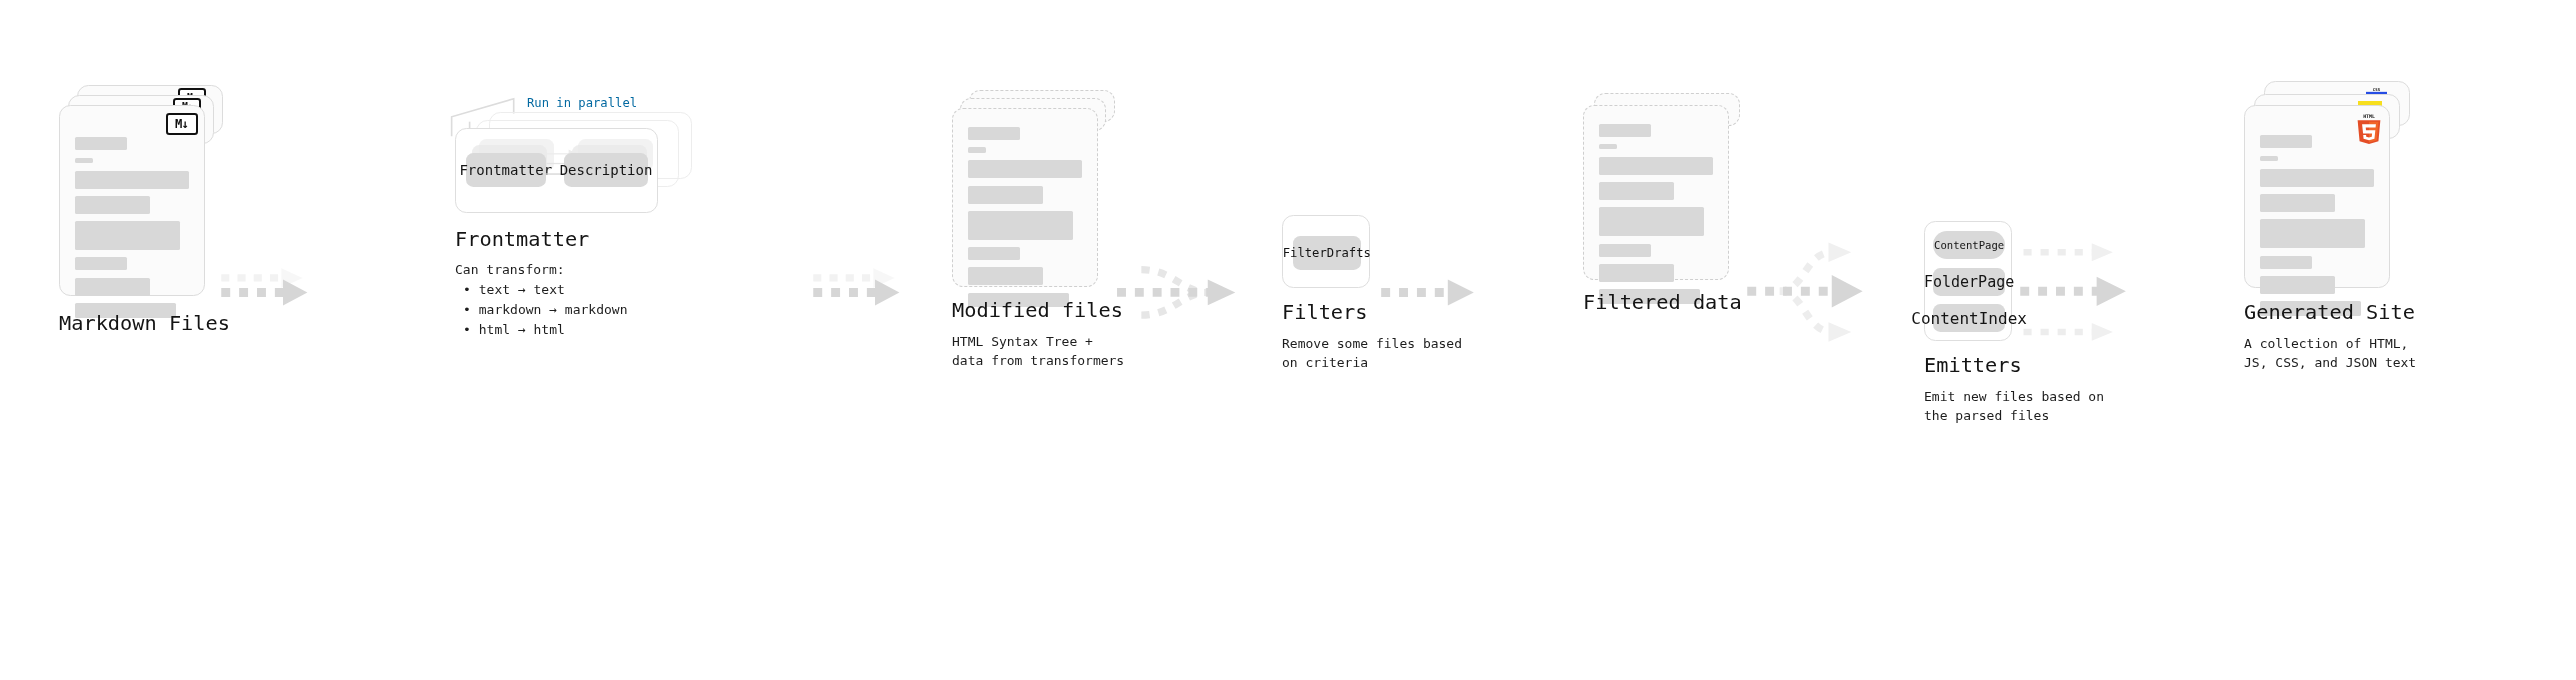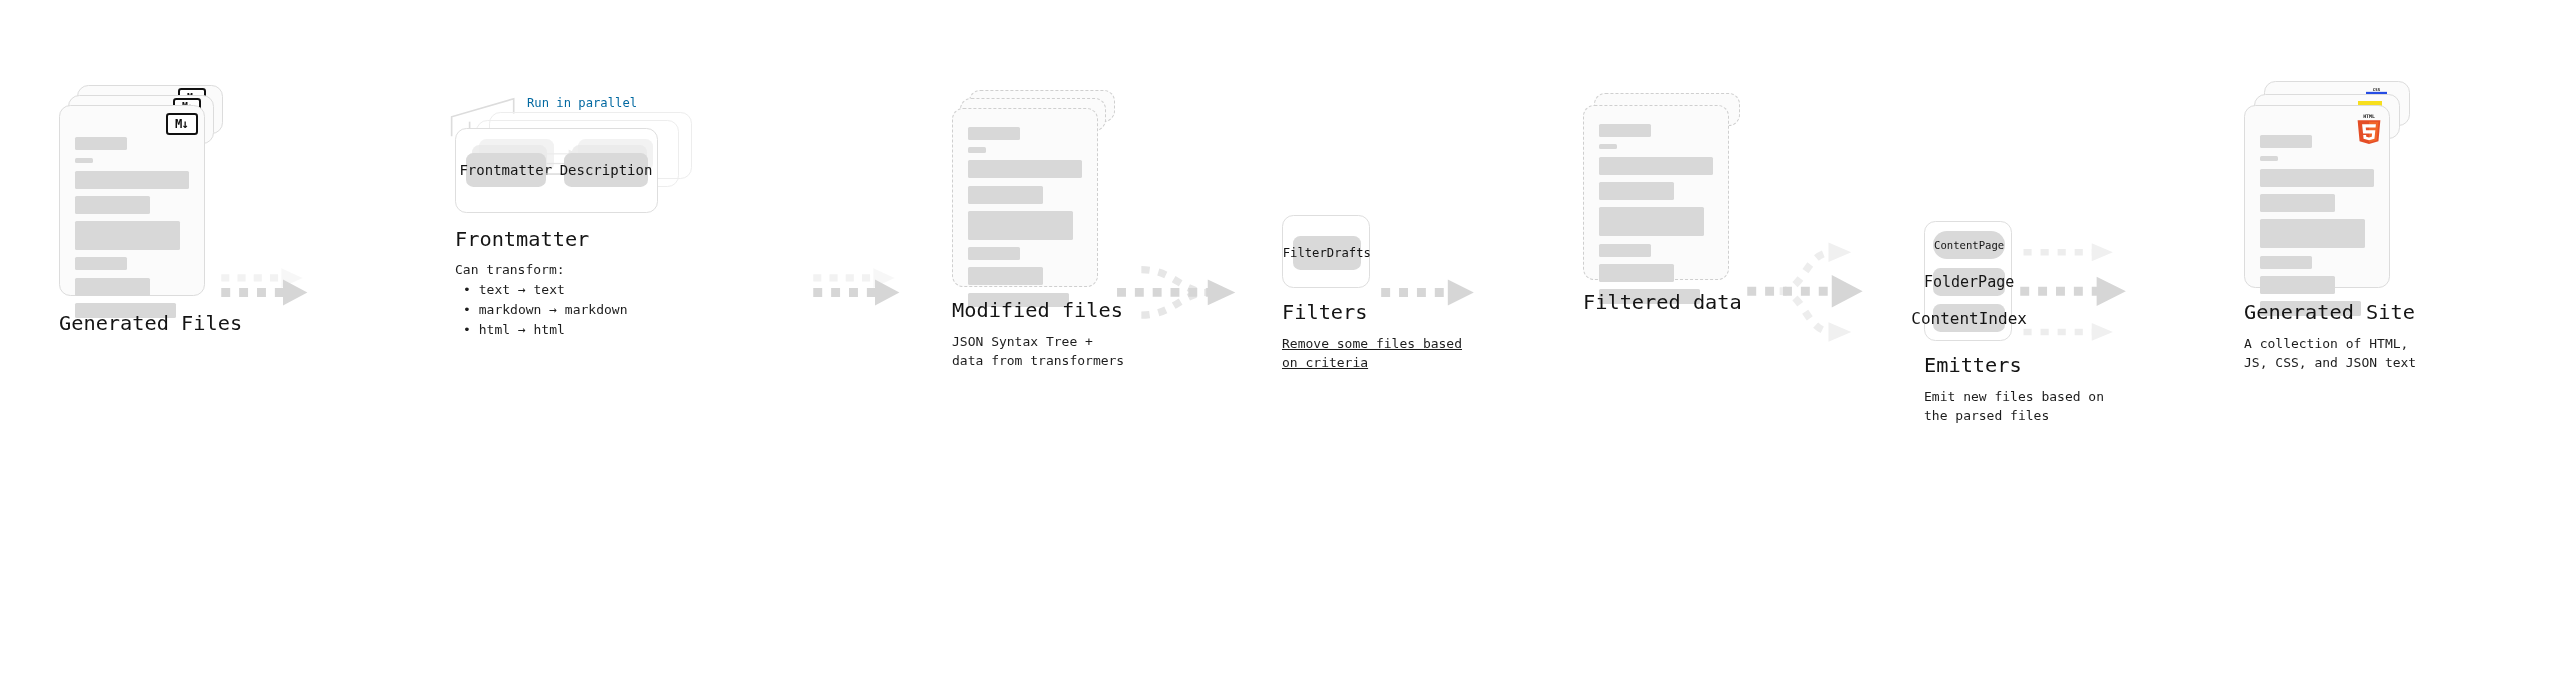--- a/index.html
+++ b/index.html
@@ -119,21 +119,21 @@
       <div class="sk" style="width:18px;height:5.7px;"></div>
       <div class="sk" style="width:100%;height:18px;"></div>
       <div class="sk" style="width:66%;height:18px;"></div>
       <div class="sk" style="width:92%;height:29px;"></div>
       <div class="sk" style="width:46%;height:13px;"></div>
       <div class="sk" style="width:66%;height:18px;"></div>
       <div class="sk" style="width:88%;height:14.6px;"></div>
     </div>
   </div>
 
-  <div class="title" style="position:absolute;left:0px;top:226px;">Generated Files</div>
+  <div class="title" style="position:absolute;left:0px;top:226px;">Markdown Files</div>
 </div>
 
 <div class="stage" style="left:221px;top:260px;">
   <svg width="98" height="65" viewBox="0 0 120 80">
     <g opacity="0.45">
       <line x1="0" y1="22" x2="78" y2="22" stroke="#e3e3e3" stroke-width="9" stroke-dasharray="10 10" stroke-linecap="butt"></line>
       <polygon points="74,10 100,22 74,34" fill="#eeeeee"></polygon>
     </g>
     <g>
       <line x1="0" y1="40" x2="80" y2="40" stroke="#d6d6d6" stroke-width="11" stroke-dasharray="11 11" stroke-linecap="butt"></line>
@@ -213,39 +213,39 @@
       <div class="sk" style="width:100%;height:18px;"></div>
       <div class="sk" style="width:66%;height:18px;"></div>
       <div class="sk" style="width:92%;height:29px;"></div>
       <div class="sk" style="width:46%;height:13px;"></div>
       <div class="sk" style="width:66%;height:18px;"></div>
       <div class="sk" style="width:88%;height:14.6px;"></div>
     </div>
   </div>
 
   <div class="title" style="position:absolute;left:0px;top:213px;">Modified files</div>
-  <div class="sub" style="position:absolute;left:0px;top:248px;">JSON Syntax Tree +
+  <div class="sub" style="position:absolute;left:0px;top:248px;">HTML Syntax Tree +
 data from transformers</div>
 </div>
 
 <div class="stage" style="left:1117px;top:260px;">
   <svg width="154" height="81" viewBox="0 0 190 100">
     <path d="M30 12 C 70 12, 80 40, 112 40" fill="none" stroke="#e6e6e6" stroke-width="9" stroke-dasharray="10 11"></path>
     <path d="M30 68 C 70 68, 80 40, 112 40" fill="none" stroke="#e6e6e6" stroke-width="9" stroke-dasharray="10 11"></path>
     <line x1="0" y1="40" x2="118" y2="40" stroke="#d6d6d6" stroke-width="11" stroke-dasharray="11 11"></line>
     <polygon points="112,24 146,40 112,56" fill="#d6d6d6"></polygon>
   </svg>
 </div>
 
 <div class="stage" style="left:1282px;top:215px;">
   <div class="panel" style="width:88px;height:73px;text-decoration:underline;">
     <div class="pill" style="position:absolute;left:9.8px;top:19.5px;width:68px;height:34px;font-size:12.2px;">FilterDrafts</div>
   </div>
   <div class="title" style="position:absolute;left:0px;top:85px;">Filters</div>
-  <div class="sub" style="position:absolute;left:0px;top:120px;text-decoration:underline;">Remove some files based
+  <div class="sub" style="position:absolute;left:0px;top:120px;">Remove some files based
 on criteria</div>
 </div>
 
 <div class="stage" style="left:1381px;top:260px;">
   <svg width="106" height="65" viewBox="0 0 130 80">
     <line x1="0" y1="40" x2="86" y2="40" stroke="#d6d6d6" stroke-width="11" stroke-dasharray="11 11"></line>
     <polygon points="82,24 114,40 82,56" fill="#d6d6d6"></polygon>
   </svg>
 </div>
 

